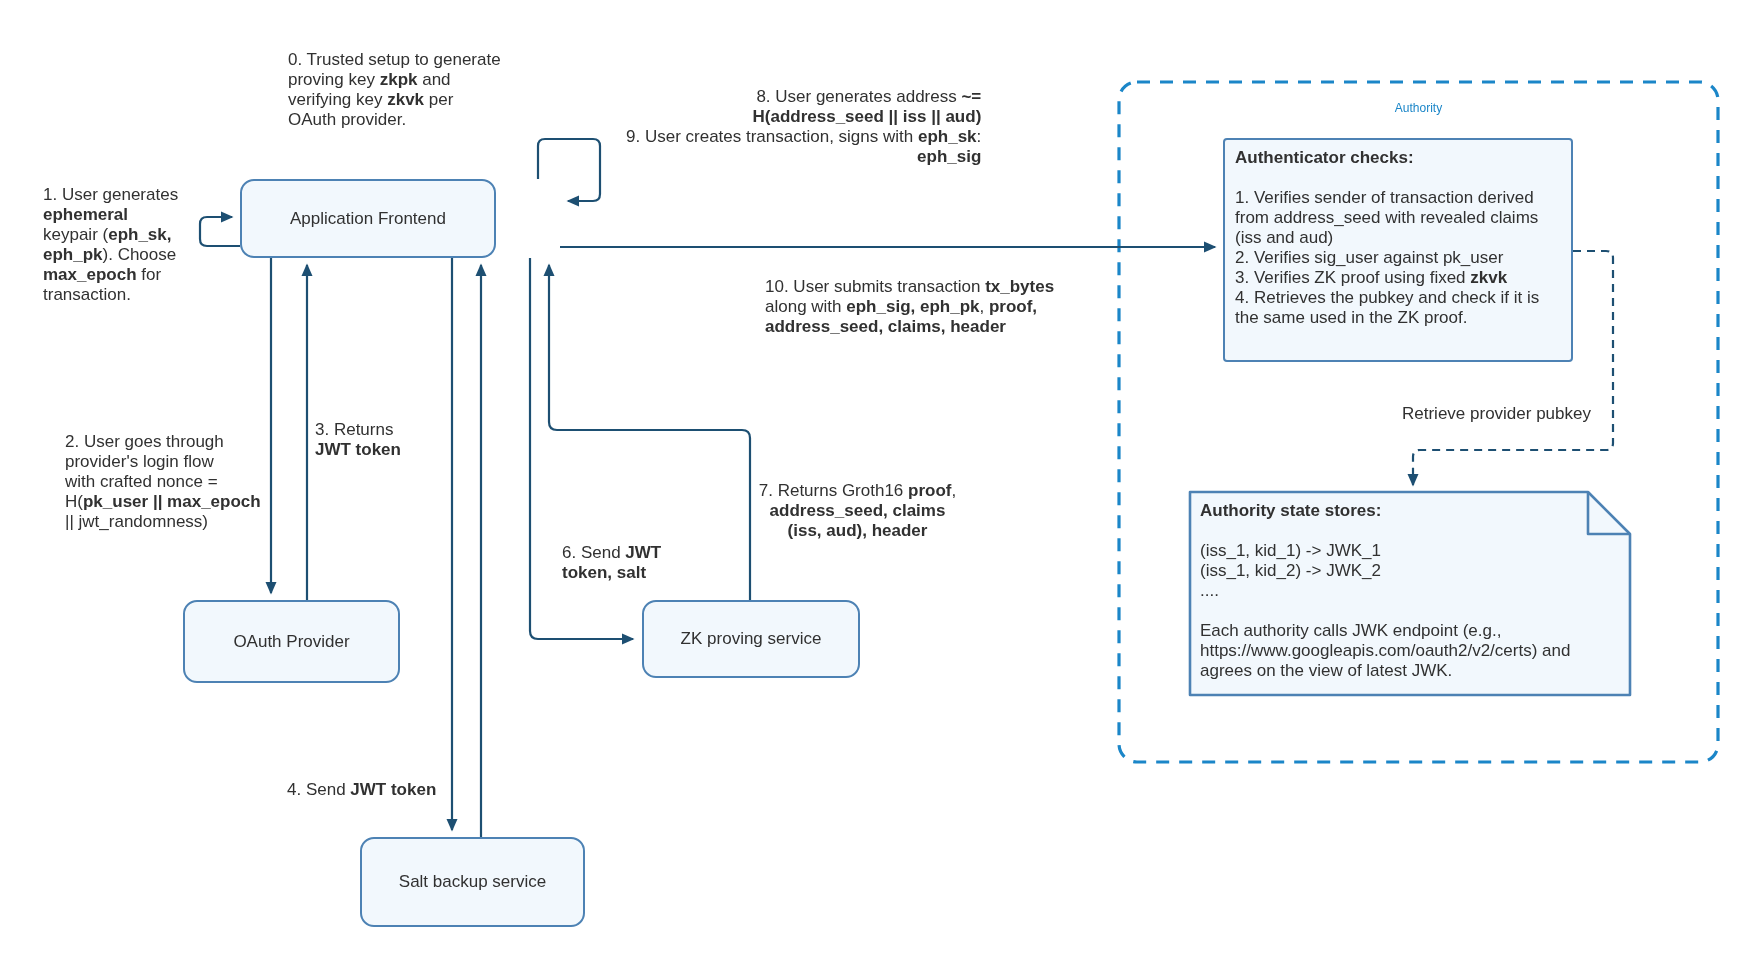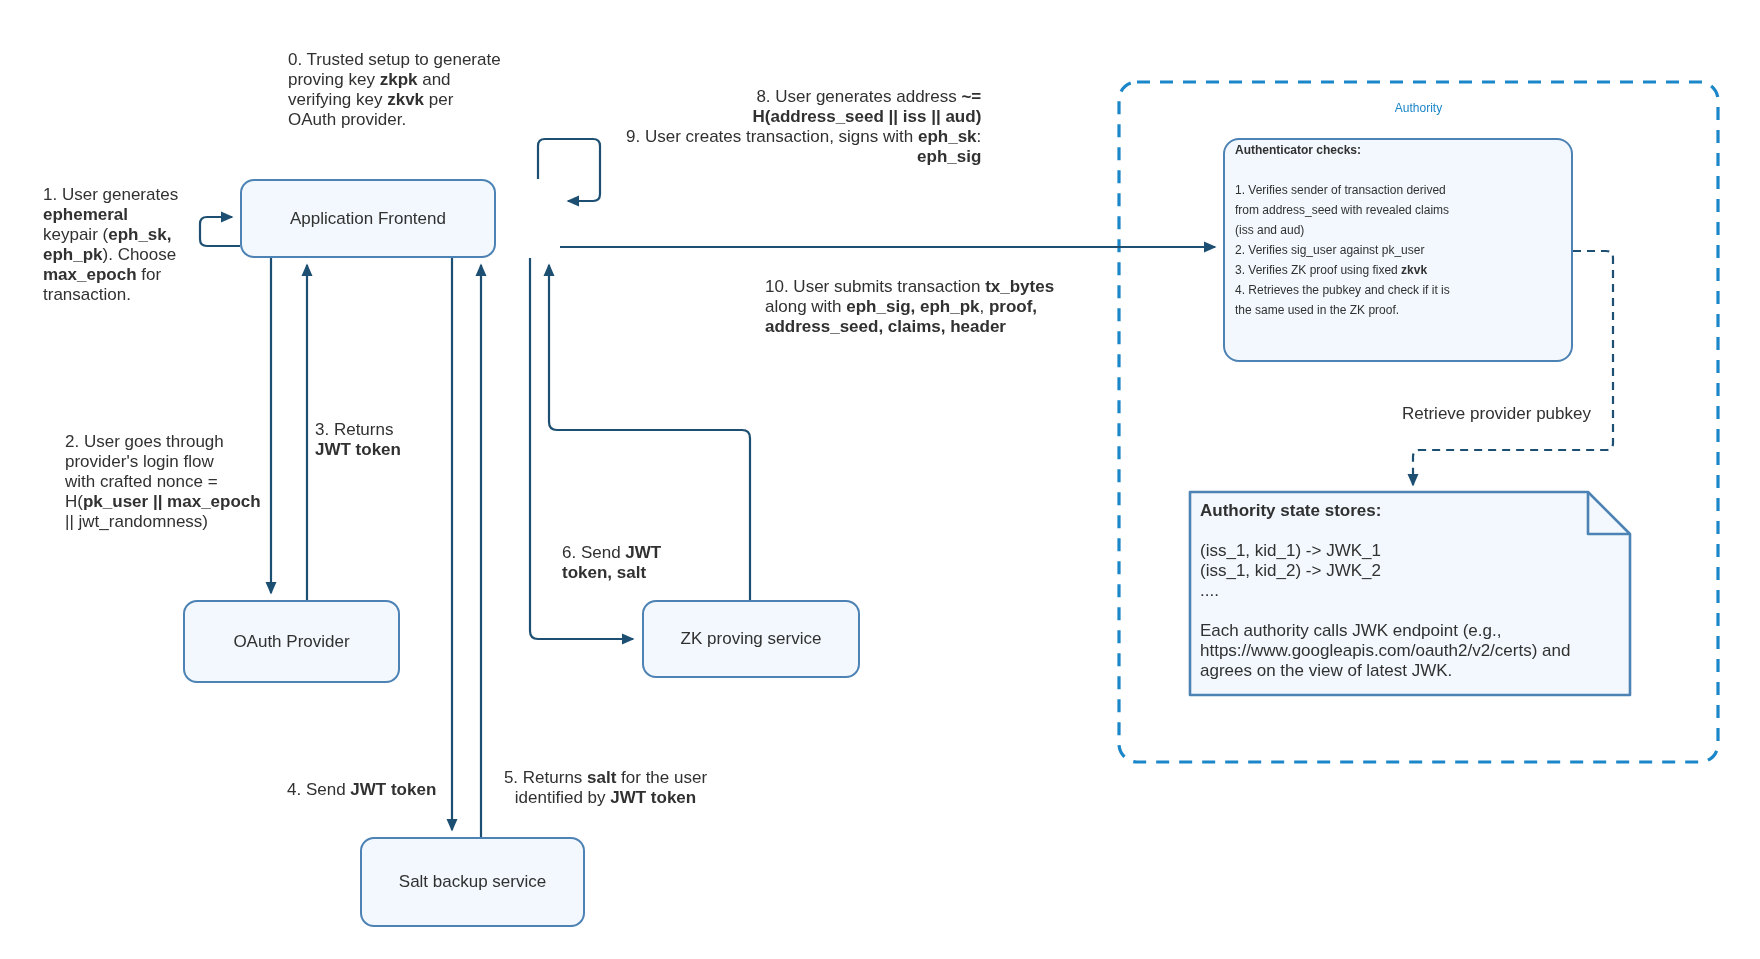--- a/index.html
+++ b/index.html
@@ -20,22 +20,22 @@
     border:2.7px solid var(--box-stroke);border-radius:14px;background:var(--box-fill);
     display:flex;align-items:center;justify-content:center;
     font-size:17px;line-height:20px;text-align:center;
   }
   .label{
     position:absolute;font-size:17px;line-height:20px;white-space:nowrap;
   }
   .label.center{text-align:center;}
   .panel{
     position:absolute;box-sizing:border-box;
-    border:2.7px solid var(--box-stroke);border-radius:16px;background:var(--box-fill);
-    font-size:12px;line-height:20px;padding:0 10px;white-space:nowrap;
+    border:2.7px solid var(--box-stroke);border-radius:4px;background:var(--box-fill);
+    font-size:17px;line-height:20px;padding:8px 10px;white-space:nowrap;
   }
   .doc-text{
     position:absolute;box-sizing:border-box;
     font-size:17px;line-height:20px;padding:9px 10px;white-space:nowrap;
   }
   .authority-title{
     position:absolute;left:1119px;top:98px;width:599px;text-align:center;
     font-size:12px;line-height:20px;color:var(--authority-blue);
   }
   b{font-weight:bold;}
@@ -91,18 +91,18 @@
 
   <div class="doc-text" style="left:1190px;top:492px;width:440px;height:203px;"><b>Authority state stores:</b><span><br><br>(iss_1, kid_1) -&gt; JWK_1<br>(iss_1, kid_2) -&gt; JWK_2<br>....<br><br>Each authority calls JWK endpoint (e.g.,<br>https://www.googleapis.com/oauth2/v2/certs) and<br>agrees on the view of latest JWK.</span></div>
 
   <div class="label" style="left:1402px;top:404px;">Retrieve provider pubkey</div>
 
   <div class="label" style="left:288px;top:50px;"><span>0. Trusted setup to generate<br>proving key </span><b>zkpk</b><span> and<br>verifying key </span><b>zkvk</b><span> per<br>OAuth provider.</span></div>
   <div class="label" style="left:43px;top:185px;"><span>1. User generates<br></span><b>ephemeral</b><span><br>keypair (</span><b>eph_sk,<br>eph_pk</b><span>). Choose<br></span><b>max_epoch</b><span> for<br>transaction.</span></div>
   <div class="label" style="left:65px;top:432px;"><span>2. User goes through<br>provider's login flow<br>with crafted nonce =<br>H(</span><b>pk_user || max_epoch</b><span><br>|| jwt_randomness)</span></div>
   <div class="label" style="left:315px;top:420px;"><span>3. Returns<br></span><b>JWT token</b></div>
   <div class="label" style="left:287px;top:780px;"><span>4. Send </span><b>JWT token</b></div>
-  <div class="label center" style="left:488px;top:768px;width:235px;white-space:normal;"><span>5. Returns </span><b>salt</b><span> for the user<br>identified by </span><b>JWT token</b></div>
   <div class="label" style="left:562px;top:543px;"><span>6. Send </span><b>JWT<br>token, salt</b></div>
+  <div class="label center" style="left:745px;top:481px;width:225px;white-space:normal;"><span>7. Returns Groth16 </span><b>proof</b><span>,<br></span><b>address_seed, claims<br>(iss, aud), header</b></div>
   <div class="label" style="left:626px;top:87px;text-align:right;"><span>8. User generates address </span><b>~=<br>H(address_seed || iss || aud)</b><span><br>9. User creates transaction, signs with </span><b>eph_sk</b><span>:<br></span><b>eph_sig</b></div>
   <div class="label" style="left:765px;top:277px;"><span>10. User submits transaction </span><b>tx_bytes</b><span><br>along with </span><b>eph_sig, eph_pk</b><span>, </span><b>proof,<br>address_seed, claims, header</b></div>
 
 </div>
 
 </body></html>

